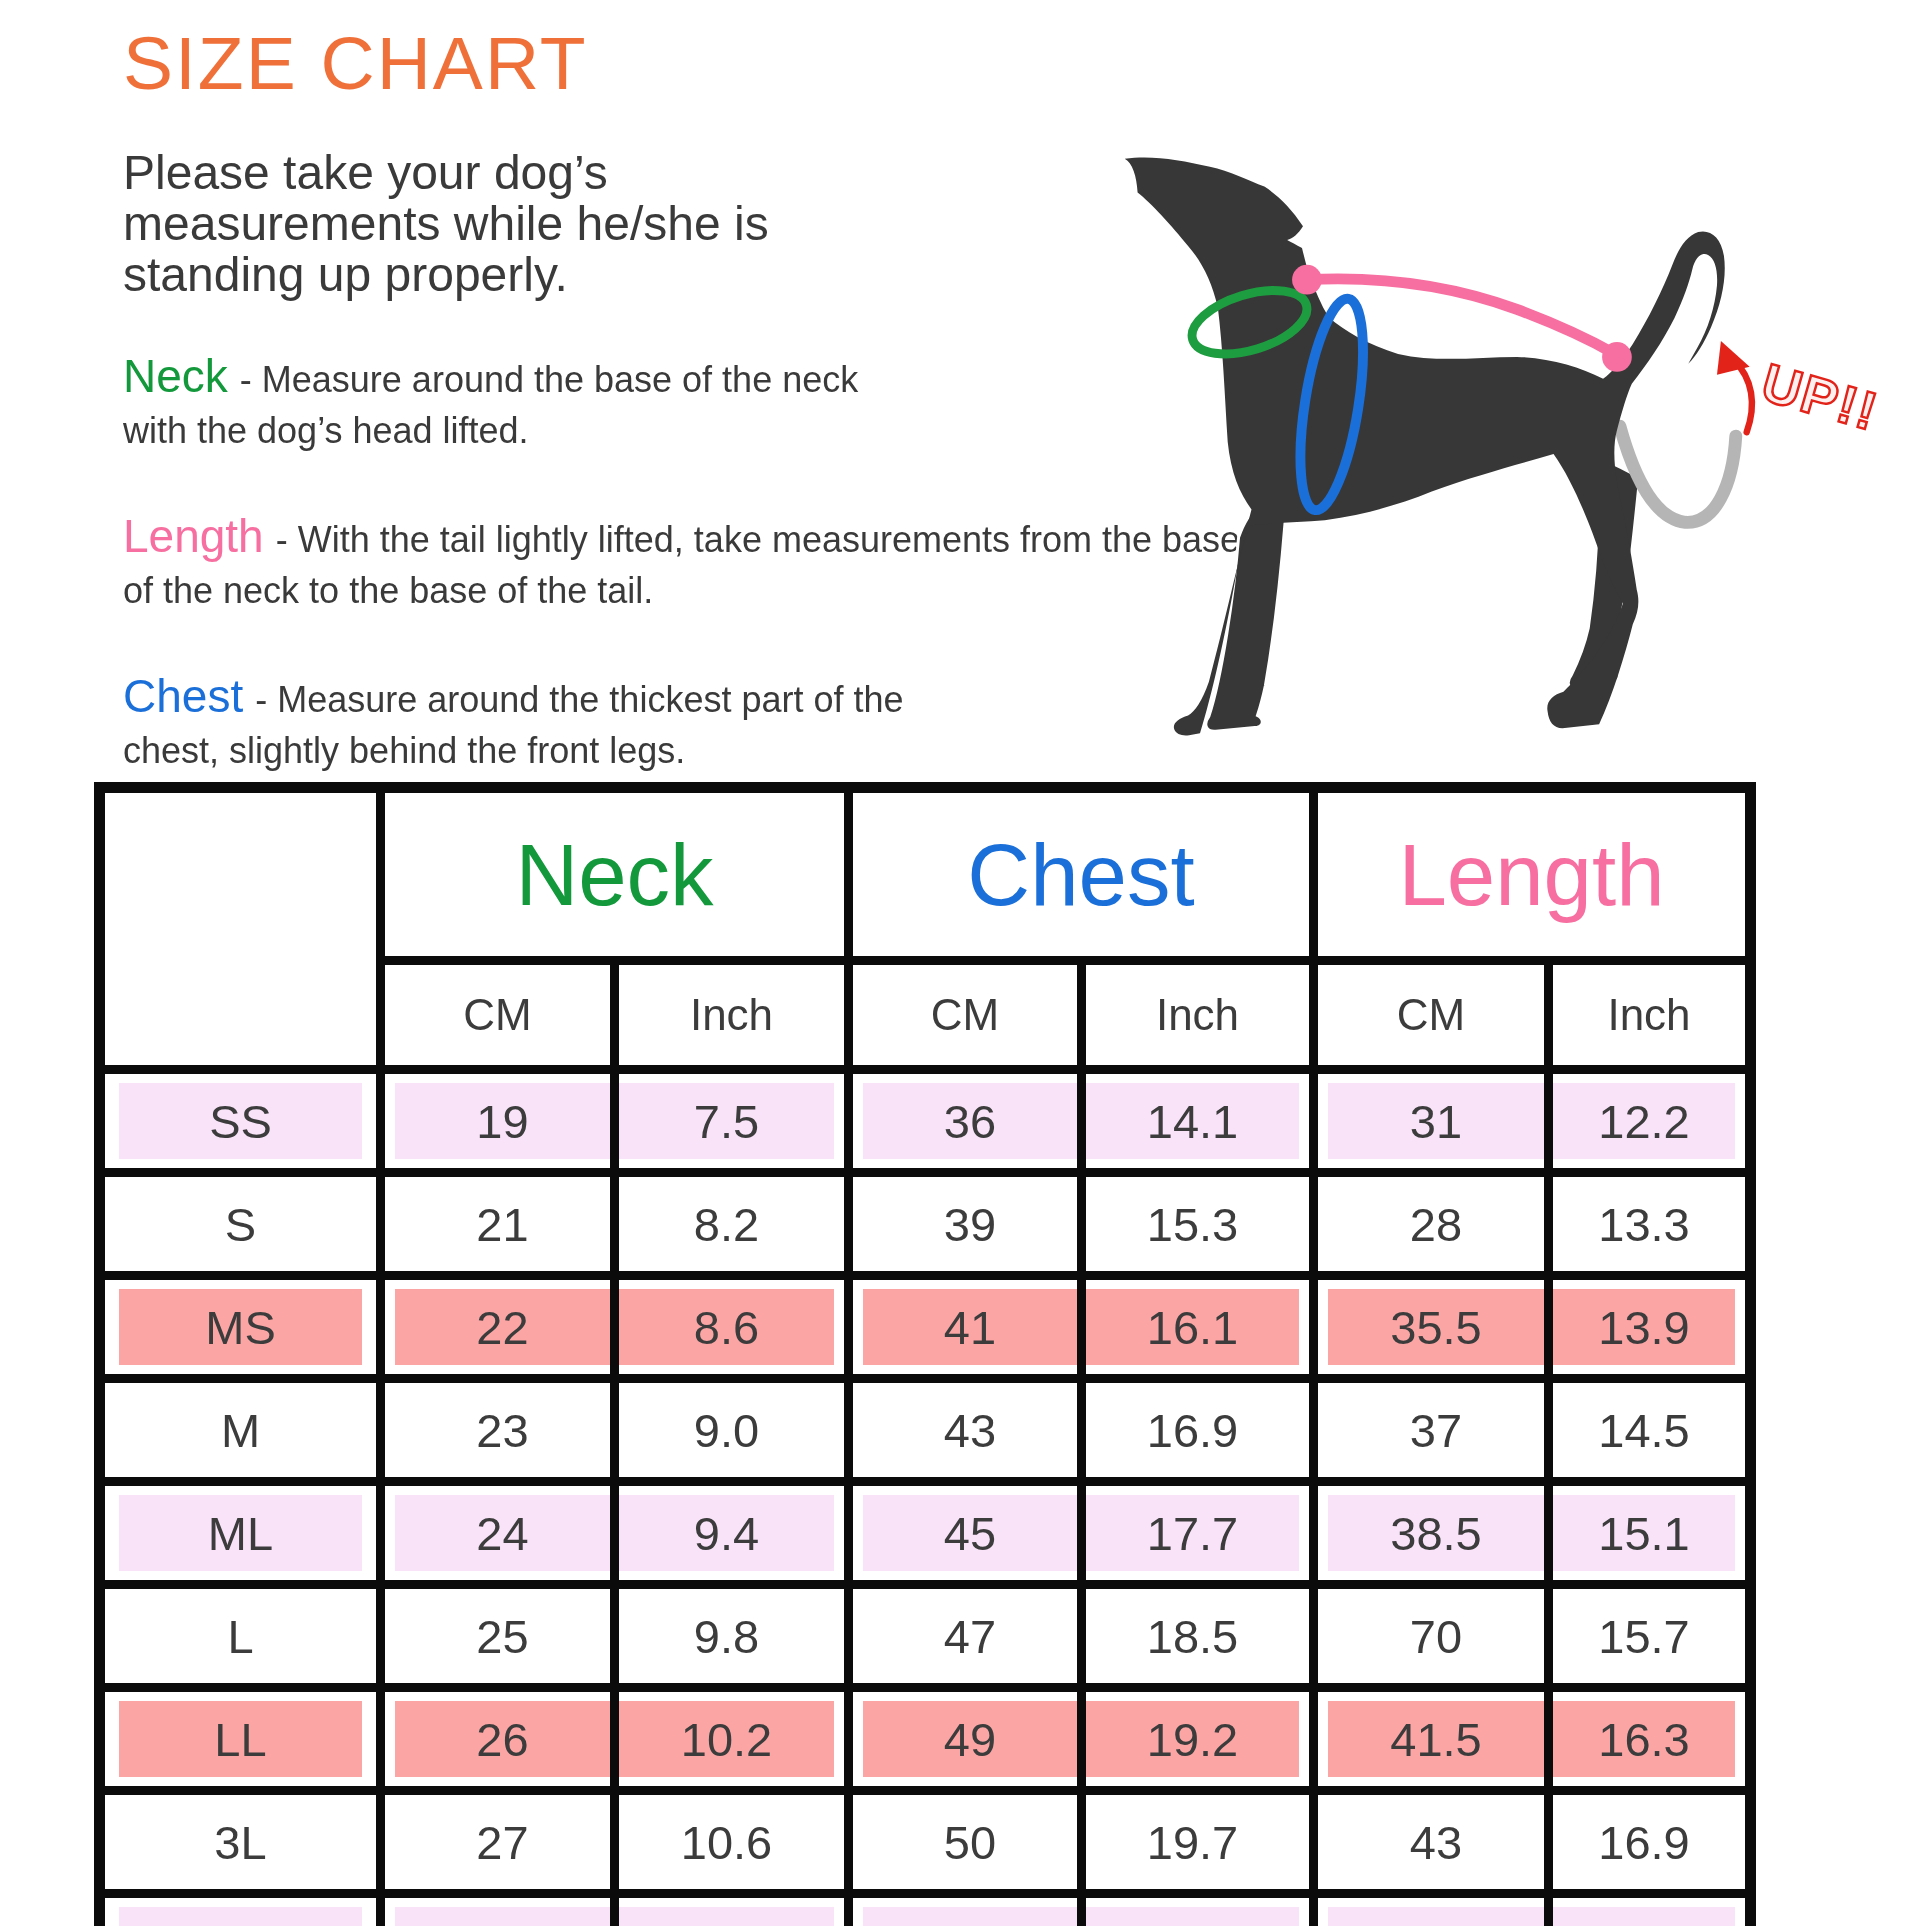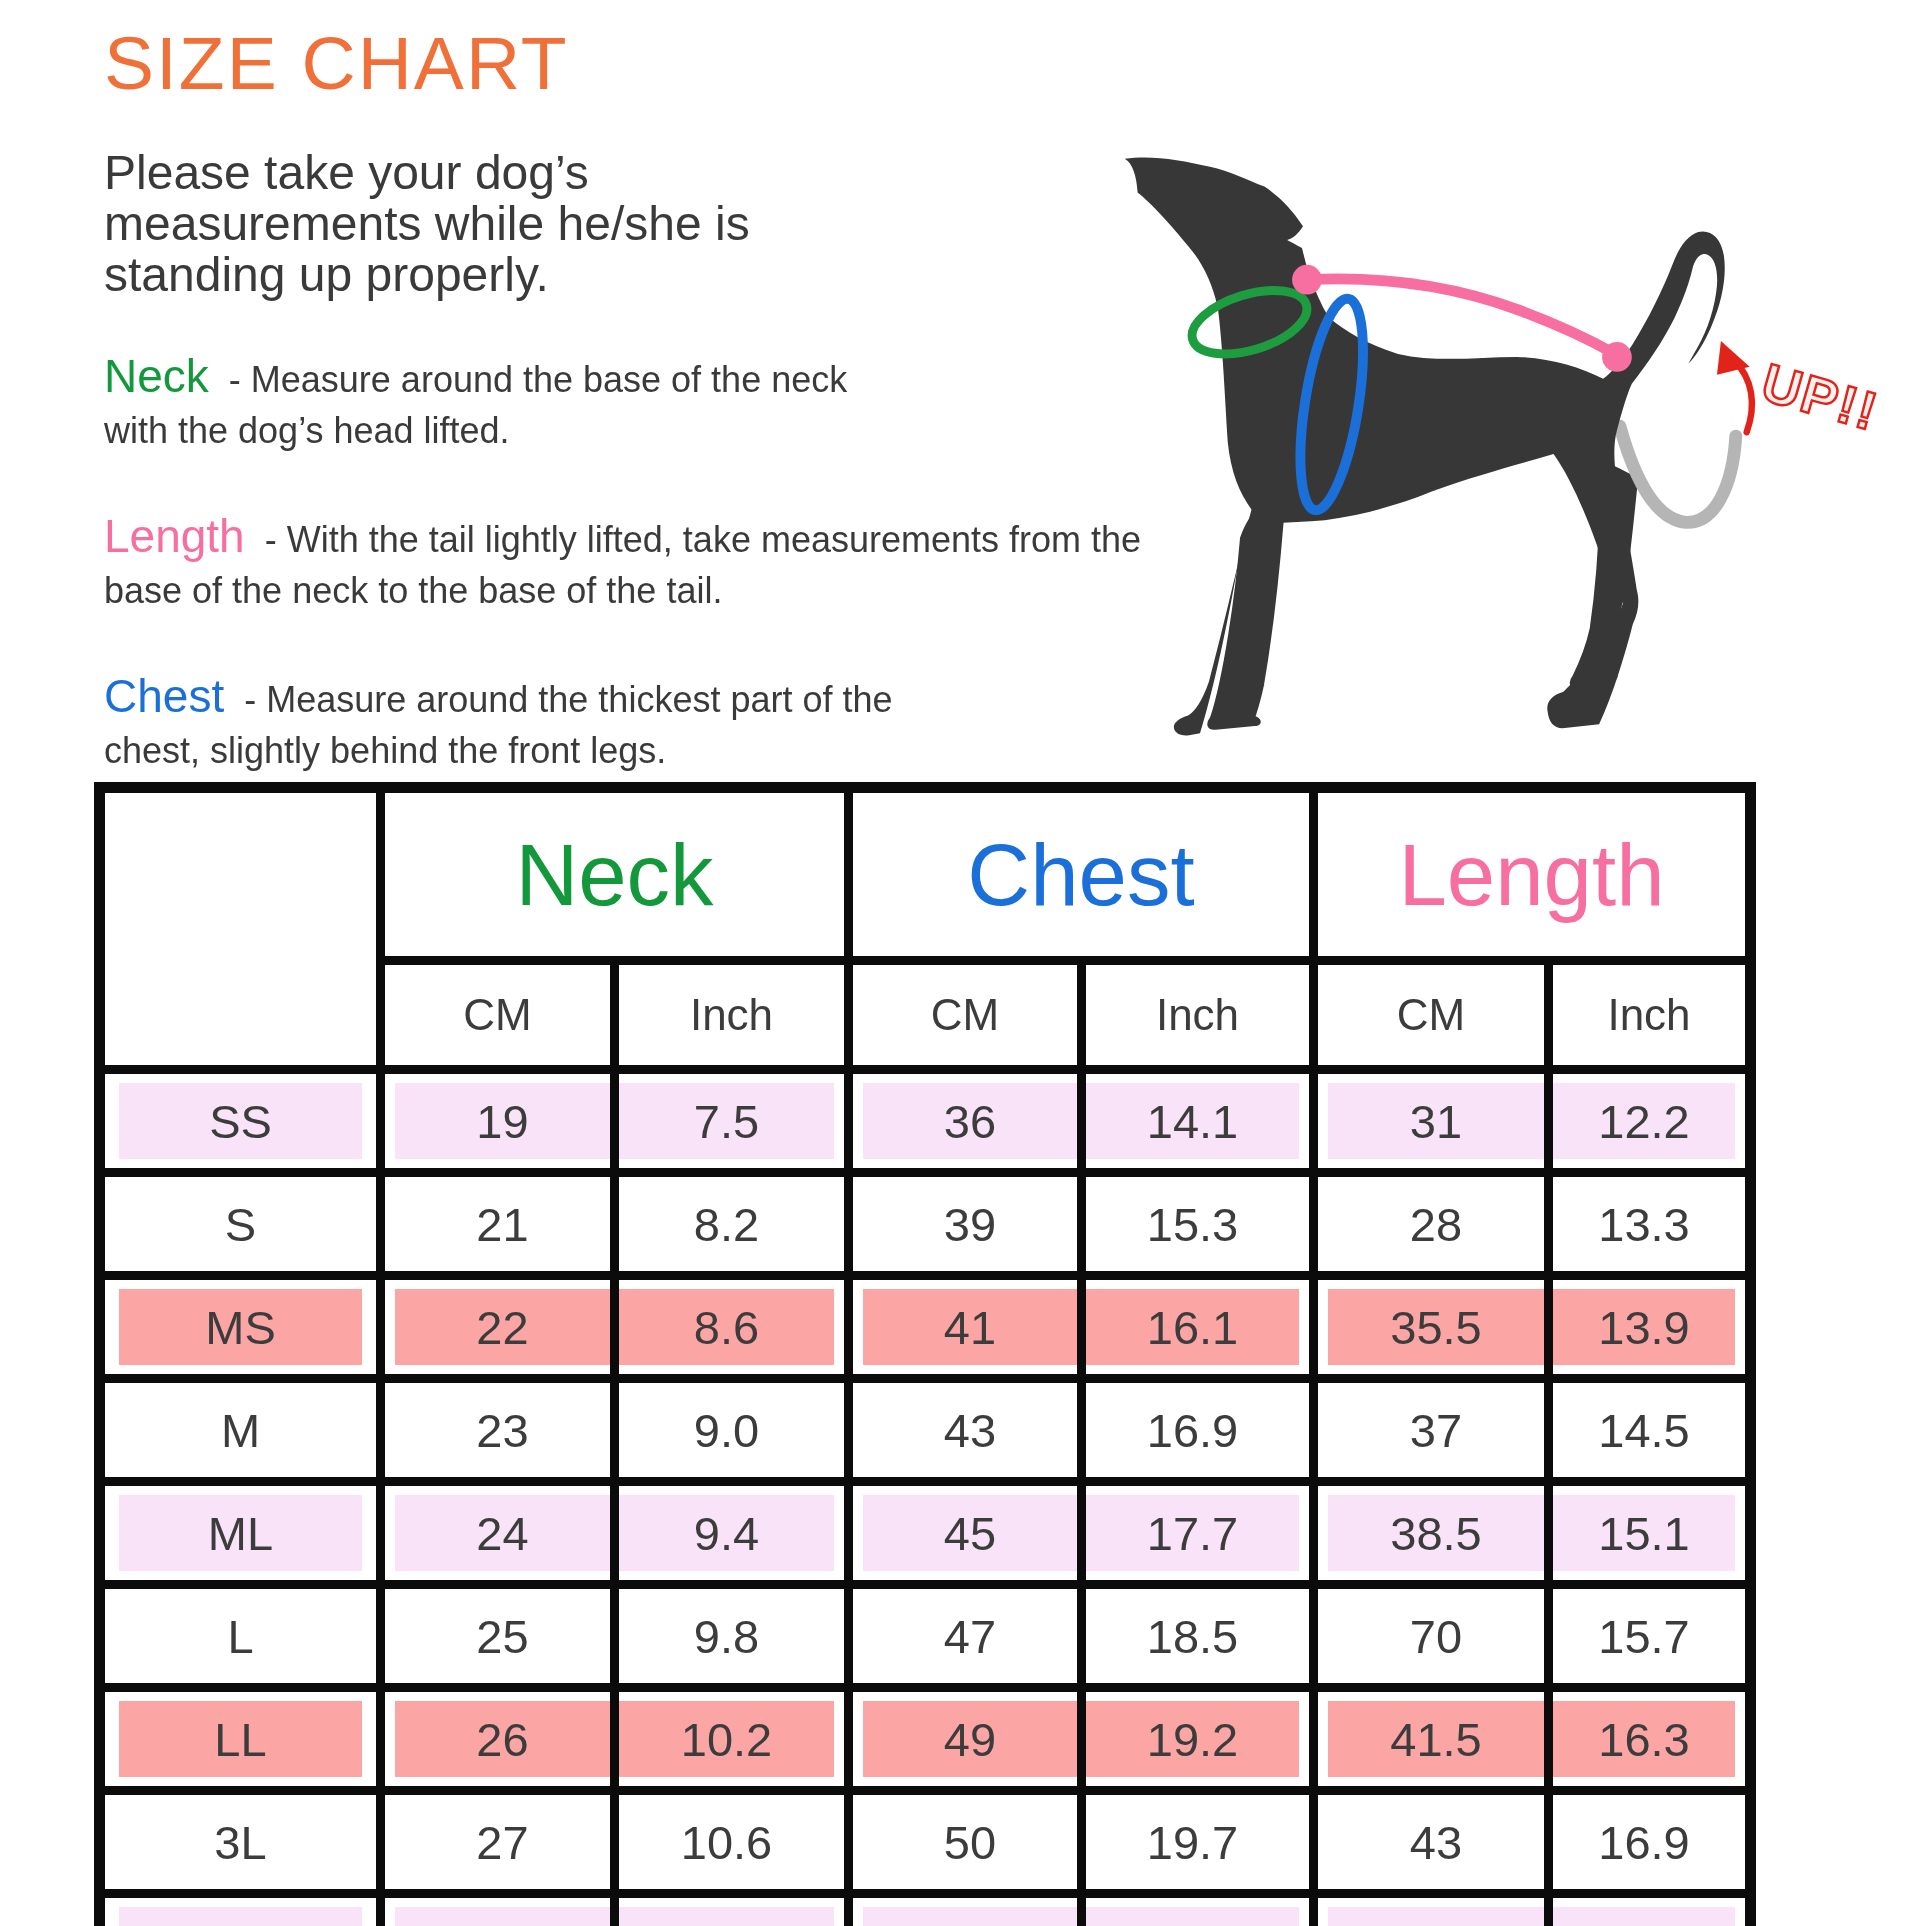--- a/index.html
+++ b/index.html
@@ -1,24 +1,24 @@
 <!DOCTYPE html>
 <html><head>
 <meta charset="utf-8">
 <style>
   html,body{margin:0;padding:0;background:#fff;}
   .page{position:relative;width:1927px;height:1927px;background:#fff;overflow:hidden;
         font-family:"Liberation Sans",sans-serif;color:#3a3a3a;}
   
-  .left-col{position:absolute;left:104px;top:26px;width:1139px;}
+  .left-col{position:absolute;left:123px;top:26px;width:1139px;}
   h1.title{margin:0;font-size:75px;line-height:75px;font-weight:400;letter-spacing:2px;color:#f0703a;}
   p.intro{margin:46px 0 0;width:772px;font-size:48px;line-height:51px;}
   p.para{margin:51px 0 0;font-size:36px;line-height:51px;}
   p.para .mlabel{font-size:46px;}
-  p.para .desc{margin-left:20px;}
+  p.para .desc{margin-left:12px;}
   p.p-neck{width:792px;}
   p.p-chest{width:792px;margin-top:55px;}
   p.p-length{width:1119px;margin-top:55px;}
   
   .dog-wrap{position:absolute;left:1089px;top:139px;width:838px;height:619px;}
   
   .table-wrap{position:absolute;left:94px;top:782px;}
   table.size-table{border-collapse:collapse;table-layout:fixed;border:11px solid #0b0b0b;}
   table.size-table td{border:9px solid #0b0b0b;padding:0;text-align:center;vertical-align:middle;}
   table.size-table td.inch{border-left:6px solid #0c4a6e;}

